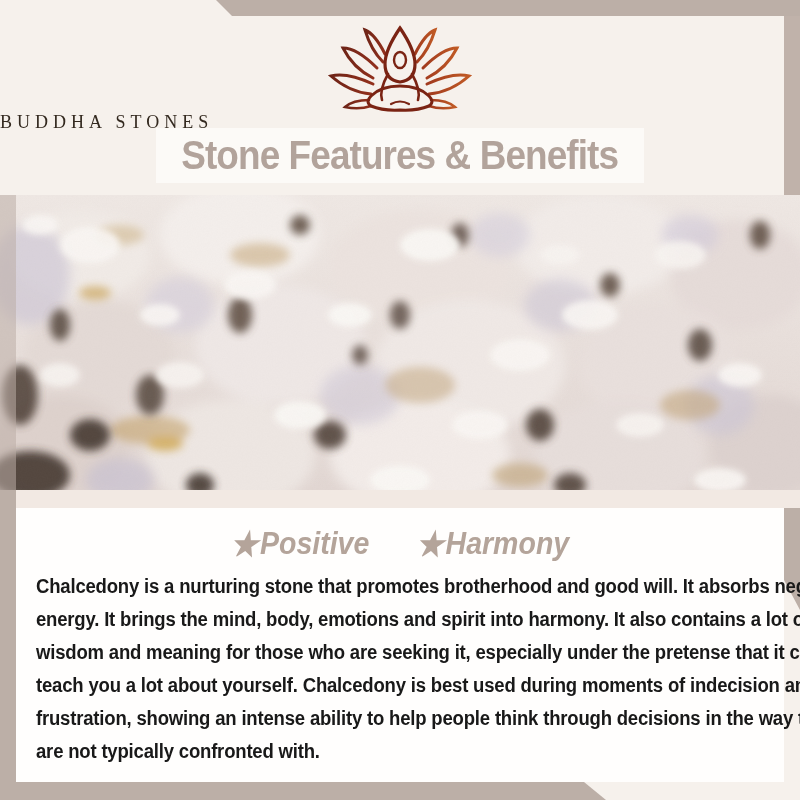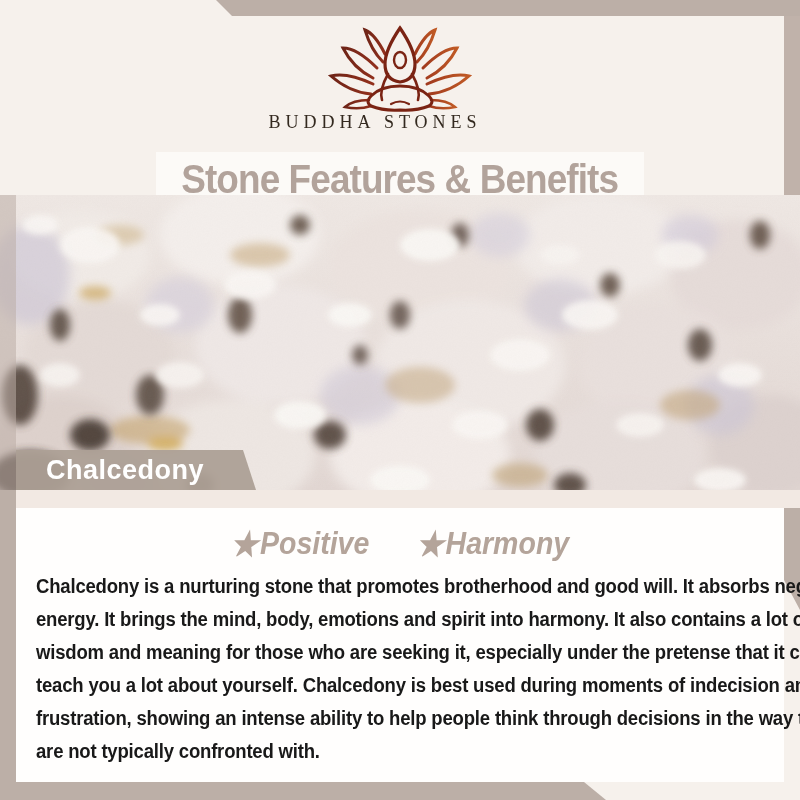--- a/index.html
+++ b/index.html
@@ -13,25 +13,25 @@
   .right-strip-photo{position:absolute;left:784px;top:195px;width:16px;height:295px;background:rgba(188,173,165,0.55);}
   .right-strip-bottom{position:absolute;left:784px;top:490px;width:16px;height:120px;background:#bcafa7;
     clip-path:polygon(0 0,100% 0,100% 100%,0 calc(100% - 30px));}
   .left-strip-photo{position:absolute;left:0;top:195px;width:16px;height:295px;background:rgba(188,173,165,0.55);}
   .left-strip-bottom{position:absolute;left:0;top:490px;width:16px;height:292px;background:#bcafa7;}
   .bottom-band{position:absolute;left:0;top:782px;width:606px;height:18px;background:#bcafa7;
     clip-path:polygon(0 0,584px 0,100% 100%,0 100%);}
 
   
   .logo-wrap{position:absolute;left:0;top:22px;width:800px;text-align:center;}
-  .brand-name{position:absolute;left:0;top:112px;width:716px;text-align:center;
-    font-family:"Liberation Serif", serif;font-size:18px;letter-spacing:5px;color:#33291f;margin-left:17px;}
-
-  
-  .banner{position:absolute;left:156px;top:152px;width:488px;height:55px;background:#fcfaf7;
+  .brand-name{position:absolute;left:0;top:112px;width:716px;text-align:left;
+    font-family:"Liberation Serif", serif;font-size:18px;letter-spacing:5px;color:#33291f;}
+
+  
+  .banner{position:absolute;left:156px;top:128px;width:488px;height:55px;background:#fcfaf7;
     display:flex;align-items:center;justify-content:center;}
   .banner-title{display:inline-block;transform:scaleX(0.9);font-size:41px;font-weight:700;
     color:#b2a39b;letter-spacing:-1px;white-space:nowrap;}
 
   
   .photo{position:absolute;left:0;top:195px;width:800px;height:295px;}
   .photo svg{display:block;}
 
   
   .stone-label{position:absolute;left:16px;top:450px;width:240px;height:40px;
@@ -207,23 +207,20 @@
         <ellipse cx="160" cy="120" rx="20" ry="11" fill="#faf7f4"></ellipse>
         <ellipse cx="400" cy="285" rx="30" ry="14" fill="#fbf9f6"></ellipse>
         <ellipse cx="720" cy="285" rx="26" ry="12" fill="#faf7f4"></ellipse>
         <ellipse cx="560" cy="60" rx="20" ry="10" fill="#f8f4f1"></ellipse>
         <ellipse cx="40" cy="30" rx="18" ry="10" fill="#faf7f4"></ellipse>
       </g>
       <rect x="0" y="0" width="800" height="295" filter="url(#grain)" opacity="0.07"></rect>
     </svg>
   </div>
 
-  <div class="stone-label">
-    <span>Chalcedony</span>
-  </div>
 
   <div class="left-strip-photo"></div>
   <div class="pink-strip"></div>
   <div class="white-panel"></div>
   <div class="left-strip-bottom"></div>
 
   <div class="features">
     <span class="feature"><span class="star">★</span><span>Positive</span></span><span class="feature"><span class="star">★</span><span>Harmony</span></span>
   </div>
 

